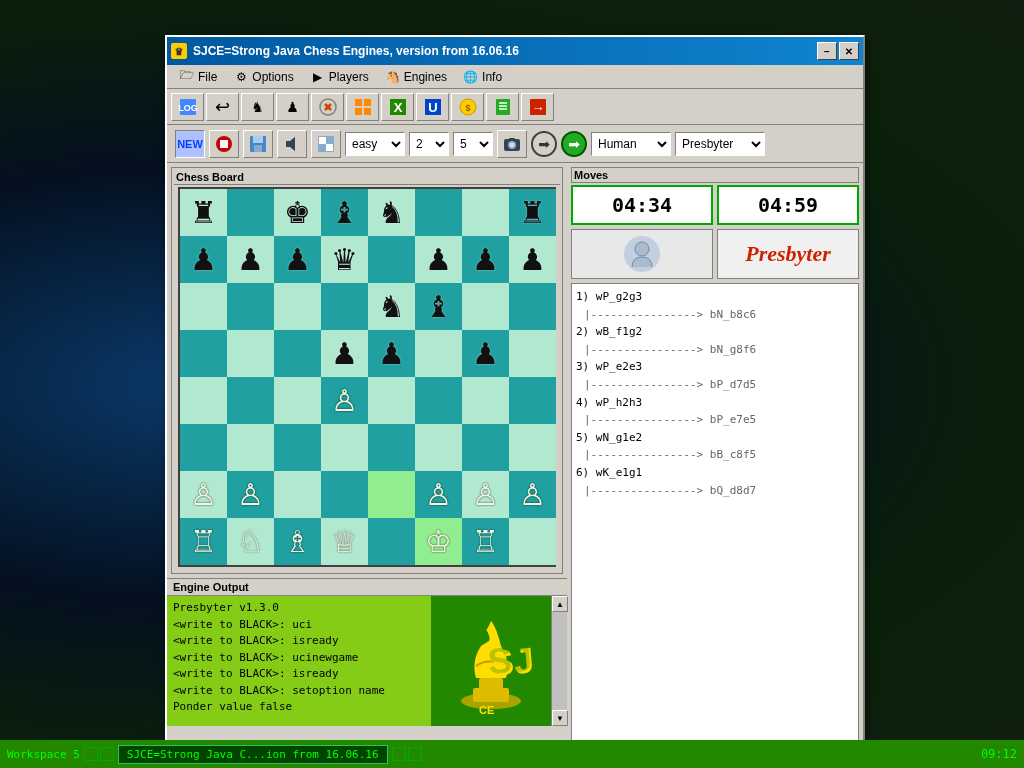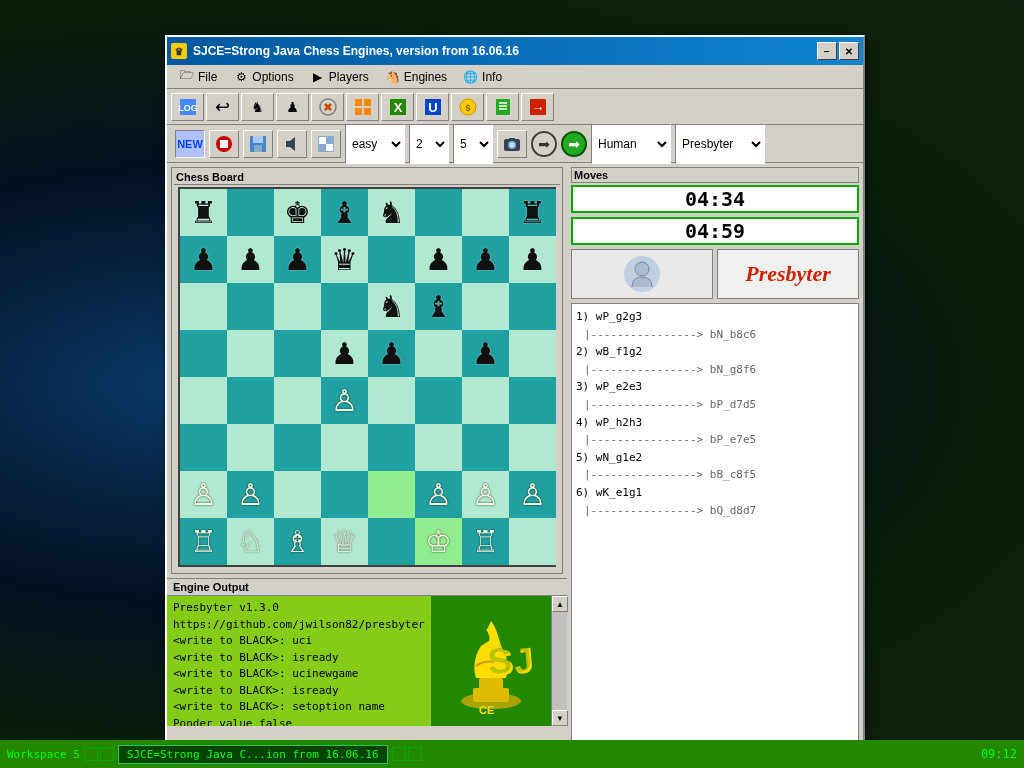--- a/index.html
+++ b/index.html
@@ -171,21 +171,21 @@
 
     .tb2-btn-active {
       background: #b0c0ff;
       border-top-color: #808080;
       border-left-color: #808080;
       border-right-color: #ffffff;
       border-bottom-color: #ffffff;
     }
 
     .select-control {
-      height: 40px;
+      height: 24px;
       background: white;
       border: 1px solid;
       border-top-color: #808080;
       border-left-color: #808080;
       border-right-color: #ffffff;
       border-bottom-color: #ffffff;
       font-size: 12px;
       cursor: pointer;
       padding: 0 2px;
     }
@@ -252,21 +252,20 @@
       border: 1px solid #808080;
       background: white;
       flex: 1;
       overflow-y: auto;
     }
 
     .timers-row {
       display: flex;
       gap: 4px;
       margin-bottom: 4px;
-      flex-direction: column;
     }
 
     .timer-box {
       flex: 1;
       height: 40px;
       background: white;
       border: 2px solid #00aa00;
       display: flex;
       align-items: center;
       justify-content: center;
@@ -761,21 +760,20 @@
               </div>
               <div class="cell cell-light"></div>
             </div>
         </div>
 
         <div class="engine-output">
           <div class="engine-label">Engine Output</div>
           <div class="engine-content">
             <div class="engine-text" id="engine-text">
                 <div>Presbyter v1.3.0</div>
-                <div>https://github.com/jwilson82/presbyter</div>
                 <div>&lt;write to BLACK&gt;: uci</div>
                 <div>&lt;write to BLACK&gt;: isready</div>
                 <div>&lt;write to BLACK&gt;: ucinewgame</div>
                 <div>&lt;write to BLACK&gt;: isready</div>
                 <div>&lt;write to BLACK&gt;: setoption name Ponder value false</div>
               </div>
             <div class="engine-logo">
 
               <svg width="110" height="120" viewBox="0 0 110 120">
 

